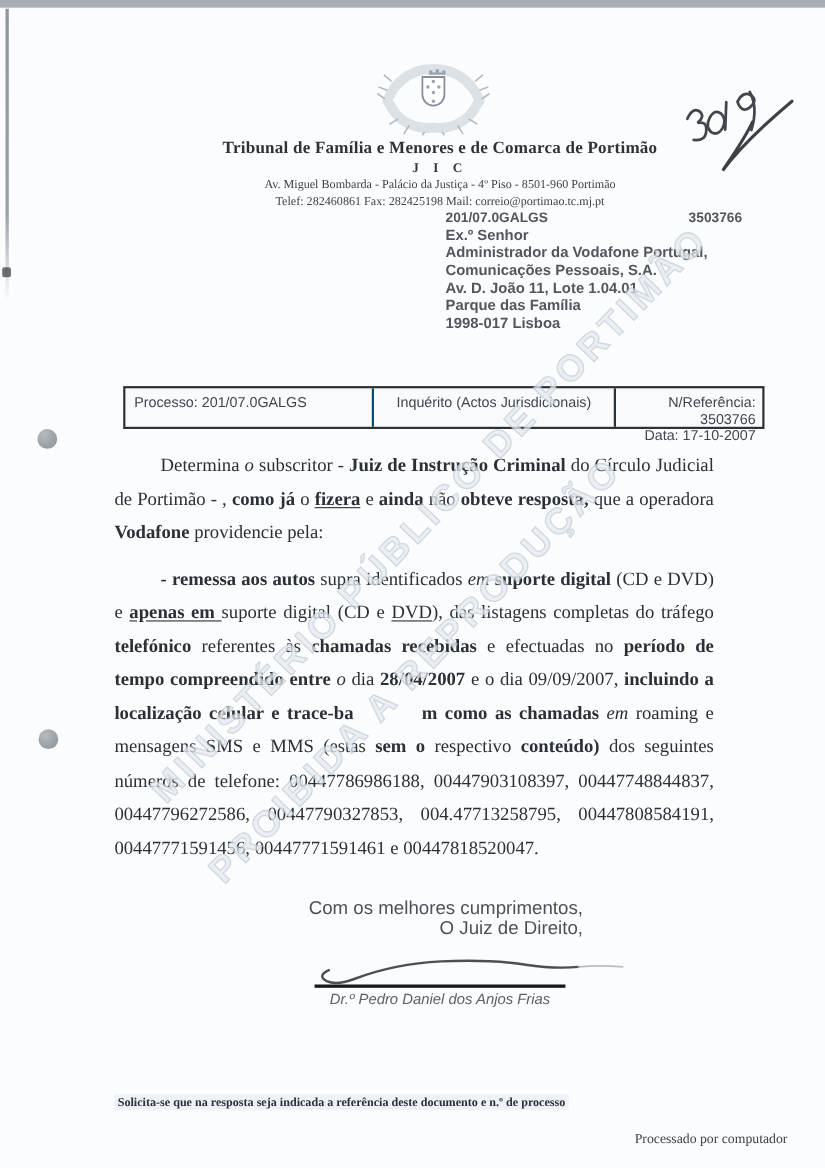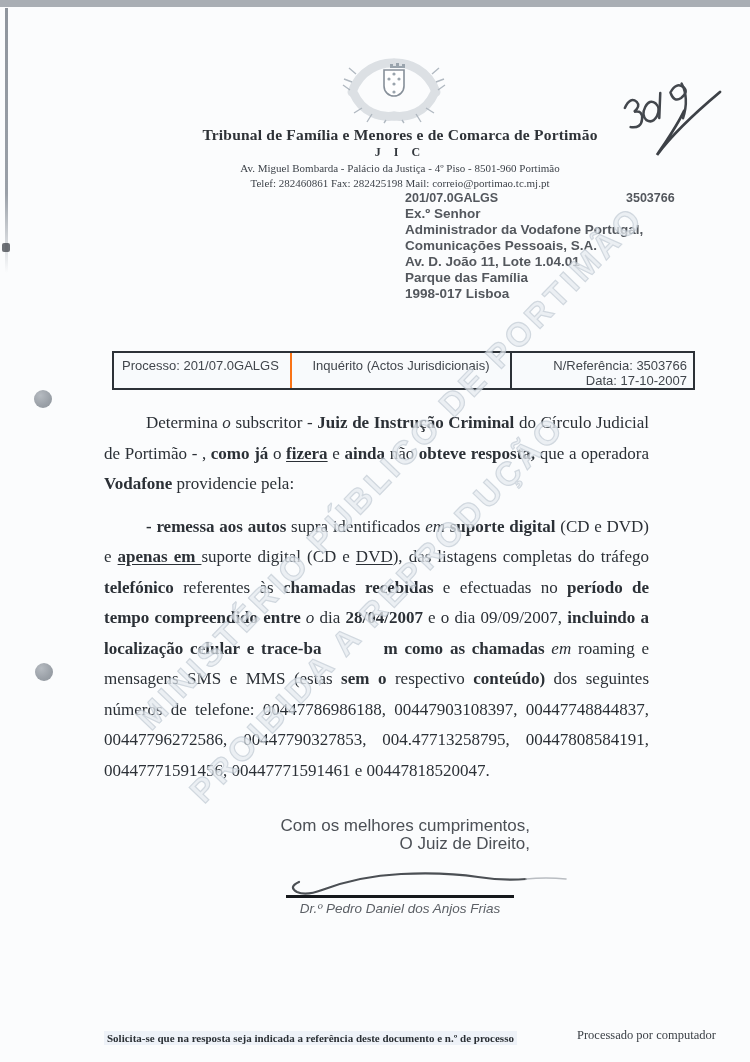--- a/index.html
+++ b/index.html
@@ -34,21 +34,21 @@
   
   .ref-process { position:absolute; left:405px; top:191px; font-family:"Liberation Sans",sans-serif; font-weight:700; font-size:12.5px; color:#53575d; }
   .ref-number  { position:absolute; left:626px; top:191px; font-family:"Liberation Sans",sans-serif; font-weight:700; font-size:12.5px; color:#53575d; }
   .recipient { position:absolute; left:405px; top:206px; font-family:"Liberation Sans",sans-serif; font-weight:700; font-size:13.5px; line-height:16px; color:#53575d; }
 
   
   .case-table { position:absolute; left:112px; top:351px; width:583px; height:39px;
     border:2px solid #2c3137; display:flex; background:rgba(246,248,251,.4);
     font-family:"Liberation Sans",sans-serif; font-size:13px; color:#41464c; }
   .case-cell { padding-top:5px; }
-  .cell-processo { width:178px; border-right:2px solid #f97316; padding-left:8px; }
+  .cell-processo { width:226px; border-right:2px solid #0c4a6e; padding-left:8px; }
   .cell-tipo { width:220px; border-right:2px solid #2c3137; text-align:center; }
   .cell-ref { flex:1; text-align:right; padding-right:6px; line-height:15px; }
 
   
   .wm { position:absolute; font-family:"Liberation Sans",sans-serif; font-weight:700;
     font-size:33px; letter-spacing:4px; white-space:nowrap;
     color:#e6ebf0; -webkit-text-stroke:1.2px #c3ccd5;
     transform:rotate(-46deg); transform-origin:0 50%; opacity:.75; pointer-events:none; z-index:5; }
   .wm-1 { left:143px; top:705px; }
   .wm-2 { left:196px; top:778px; }
@@ -65,21 +65,21 @@
 
   
   .closing { position:absolute; left:270px; top:817px; width:260px; text-align:right;
     font-family:"Liberation Sans",sans-serif; font-size:17px; line-height:18px; color:#4c5056; }
   .sig-stroke { position:absolute; left:283px; top:856px; width:290px; height:42px; }
   .sig-rule { position:absolute; left:286px; top:895px; width:228px; height:3px; background:#15181c; }
   .signer { position:absolute; left:282px; top:901px; width:236px; text-align:center;
     font-family:"Liberation Sans",sans-serif; font-style:italic; font-size:13.5px; color:#5c6066; }
 
   
-  .footer-note { position:absolute; left:104px; top:1031px; font-size:11px; font-weight:700;
+  .footer-note { position:absolute; left:104px; top:995px; font-size:11px; font-weight:700;
     color:#2b3035; background:rgba(214,224,238,.35); padding:1px 3px; }
   .processed { position:absolute; left:577px; top:1028px; font-size:12.5px; color:#3c4147; }
 </style>
 </head>
 <body>
 
 <div class="scan-top-band"></div>
 <div class="scan-left-line"></div>
 <div class="scan-left-mark"></div>
 <div class="hole hole-1"></div>

